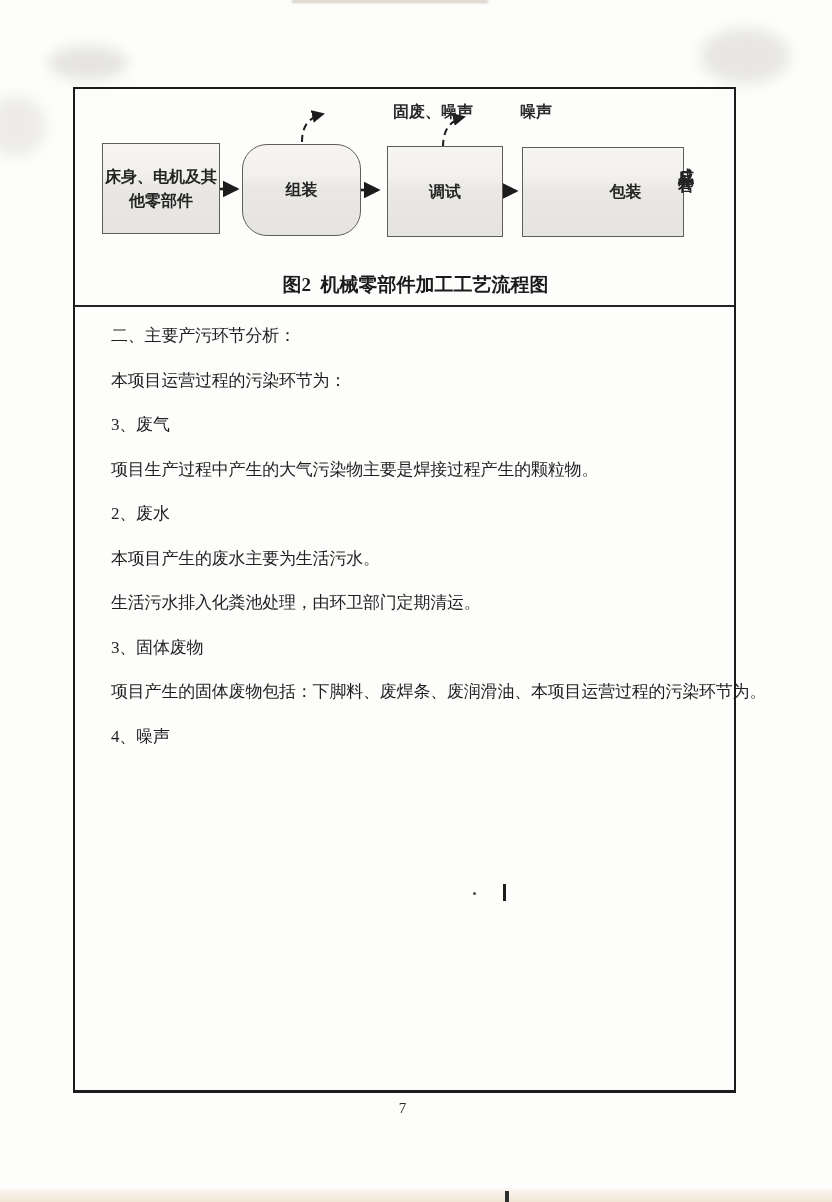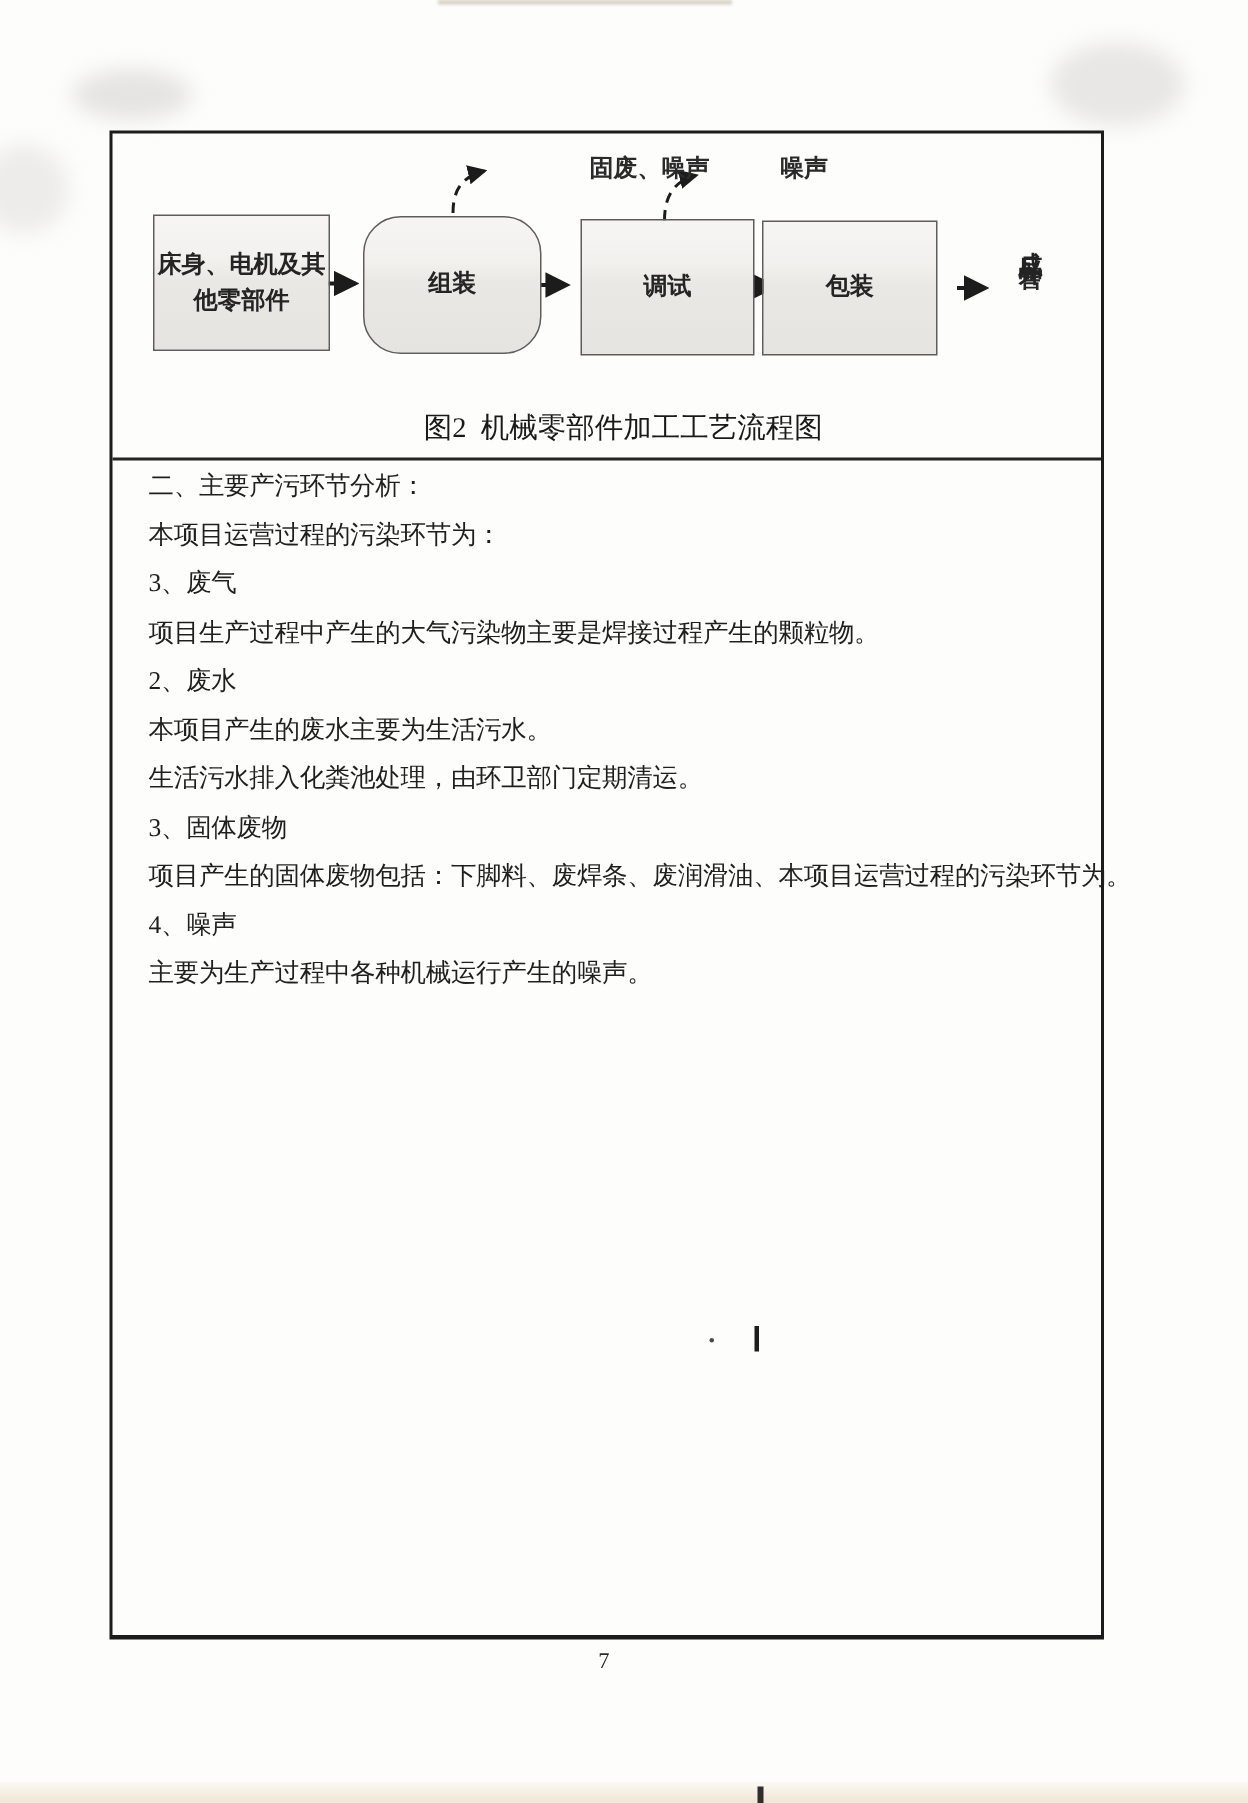--- a/index.html
+++ b/index.html
@@ -56,56 +56,56 @@
     background: linear-gradient(180deg, #f6f5f3 0%, #f2f1ee 32%, #e9e8e5 48%, #e5e4e1 100%);
     border: 1px solid #5f5d5a;
     display: flex; align-items: center; justify-content: center;
     font-weight: bold; font-size: 16px; line-height: 24px;
     text-align: center; color: #242424;
   }
   .pbox span { white-space: pre-line; }
   .pbox.b1 { left: 27px;  top: 54px; width: 116px; height: 89px; justify-content: center; }
   .pbox.b2 { left: 167px; top: 55px; width: 117px; height: 90px; border-radius: 25px; }
   .pbox.b3 { left: 312px; top: 57px; width: 114px; height: 89px; }
-  .pbox.b4 { left: 433px; top: 58px; width: 115px; height: 88px; }
+  .pbox.b4 { left: 447px; top: 58px; width: 115px; height: 88px; padding-left: 45px; }
 
   .arrow-svg { position: absolute; left: 0; top: 0; }
 
   .emission-label {
     position: absolute; top: 13px; font-weight: bold; font-size: 16px;
     color: #2a2a2a; white-space: nowrap;
   }
   .emission-label.e1 { left: 270px; margin-left: 48px; }
   .emission-label.e2 { left: 431px; margin-left: 14px; }
 
   .output-label {
     position: absolute; left: 600px; top: 66px;
     writing-mode: vertical-rl; text-orientation: upright;
     font-weight: bold; font-size: 16px; letter-spacing: 3px; color: #242424;
   }
 
   .figure-caption {
     position: absolute; left: 0; top: 183px; width: 100%;
     padding-left: 22px; box-sizing: border-box;
-    text-align: center; font-weight: normal; font-size: 19px;
+    text-align: center; font-weight: bold; font-size: 19px;
     white-space: pre; color: #1a1a1a;
   }
 
   .divider {
     position: absolute; left: 0; top: 216px; width: 100%;
     border-top: 2px solid #242424;
   }
 
   
   .textbody {
     position: absolute; left: 0; top: 219px; width: 100%;
     padding: 0 10px 0 24px; box-sizing: border-box;
   }
   .textbody p {
-    margin: 0; font-size: 17px; line-height: 32.5px;
+    margin: 12px; font-size: 17px; line-height: 32.5px;
     letter-spacing: -0.2px; color: #1f1f1f; white-space: nowrap;
   }
 
   .page-number {
     position: absolute; left: 73px; top: 1100px; width: 659px;
     text-align: center; font-size: 15px; color: #2a2a2a;
   }
 </style>
 </head>
 <body>
@@ -163,21 +163,20 @@
       <p>二、主要产污环节分析：</p>
       <p>本项目运营过程的污染环节为：</p>
       <p>3、废气</p>
       <p>项目生产过程中产生的大气污染物主要是焊接过程产生的颗粒物。</p>
       <p>2、废水</p>
       <p>本项目产生的废水主要为生活污水。</p>
       <p>生活污水排入化粪池处理，由环卫部门定期清运。</p>
       <p>3、固体废物</p>
       <p>项目产生的固体废物包括：下脚料、废焊条、废润滑油、本项目运营过程的污染环节为。</p>
       <p>4、噪声</p>
-      <p>主要为生产过程中各种机械运行产生的噪声。</p>
     </div>
 
     <div class="stray-dot"></div>
     <div class="stray-bar"></div>
   </div>
 
   <div class="page-number">7</div>
 
   <div class="bottom-strip"></div>
   <div class="bottom-mark"></div>

